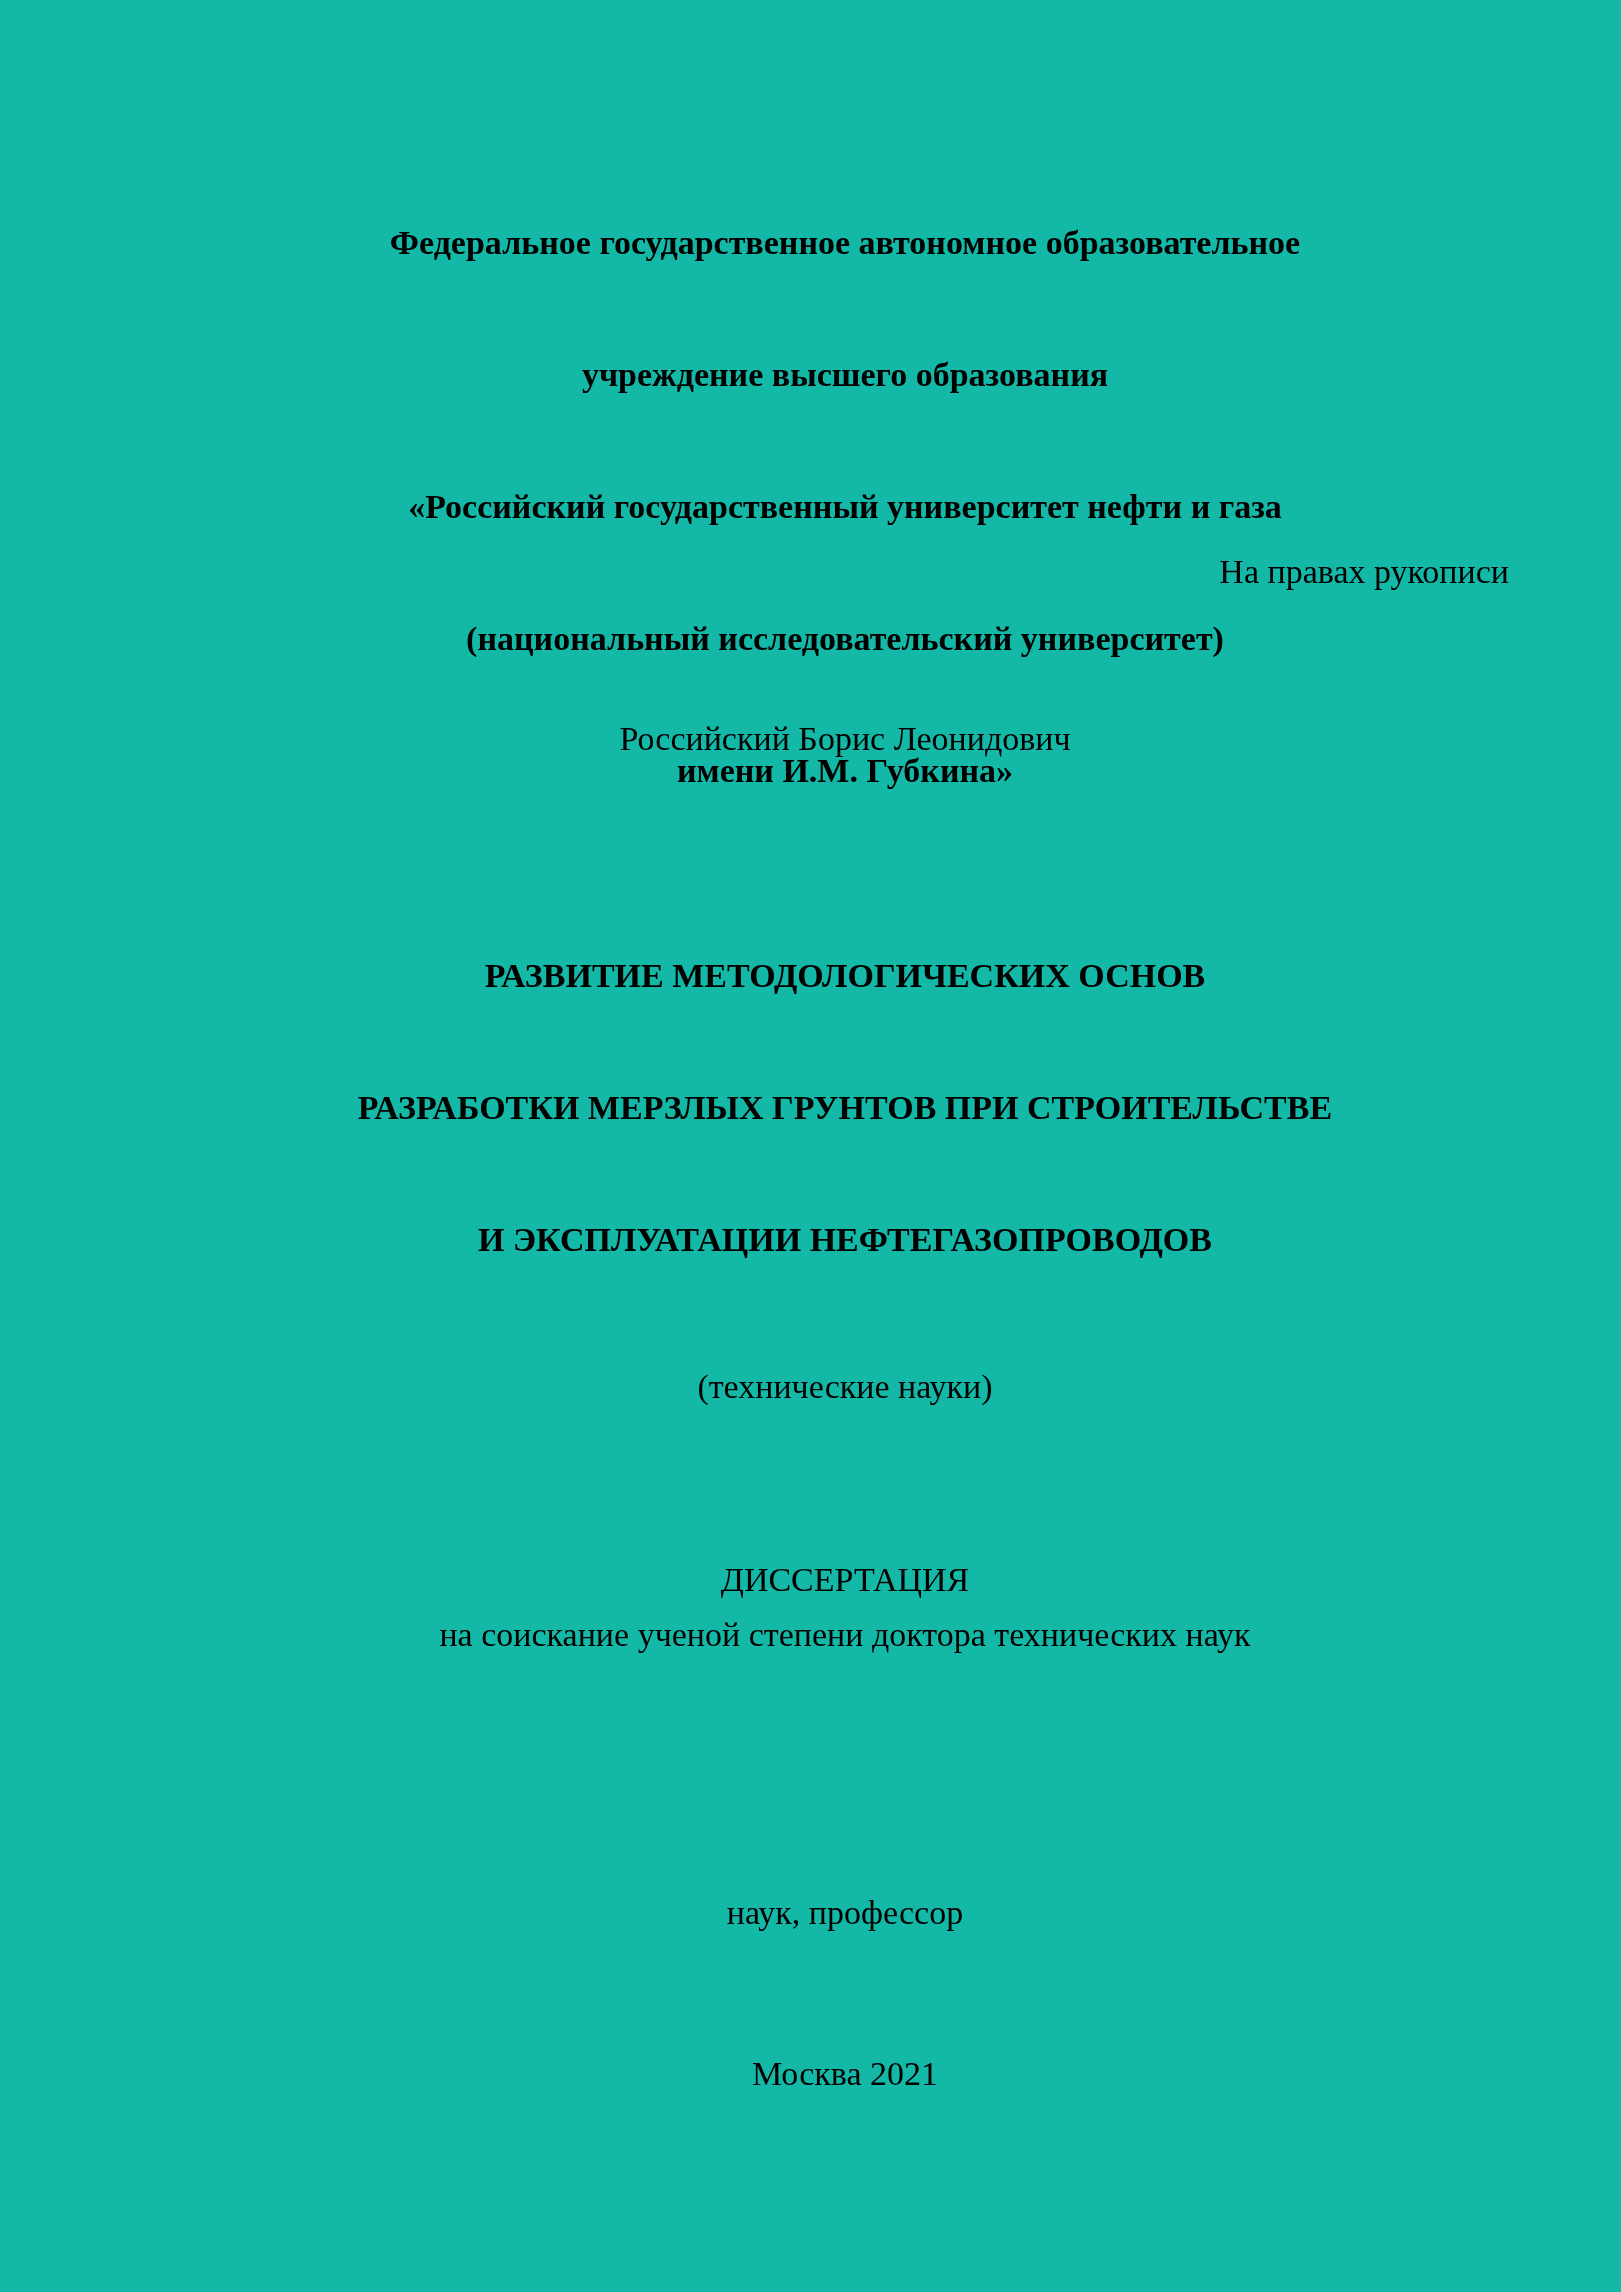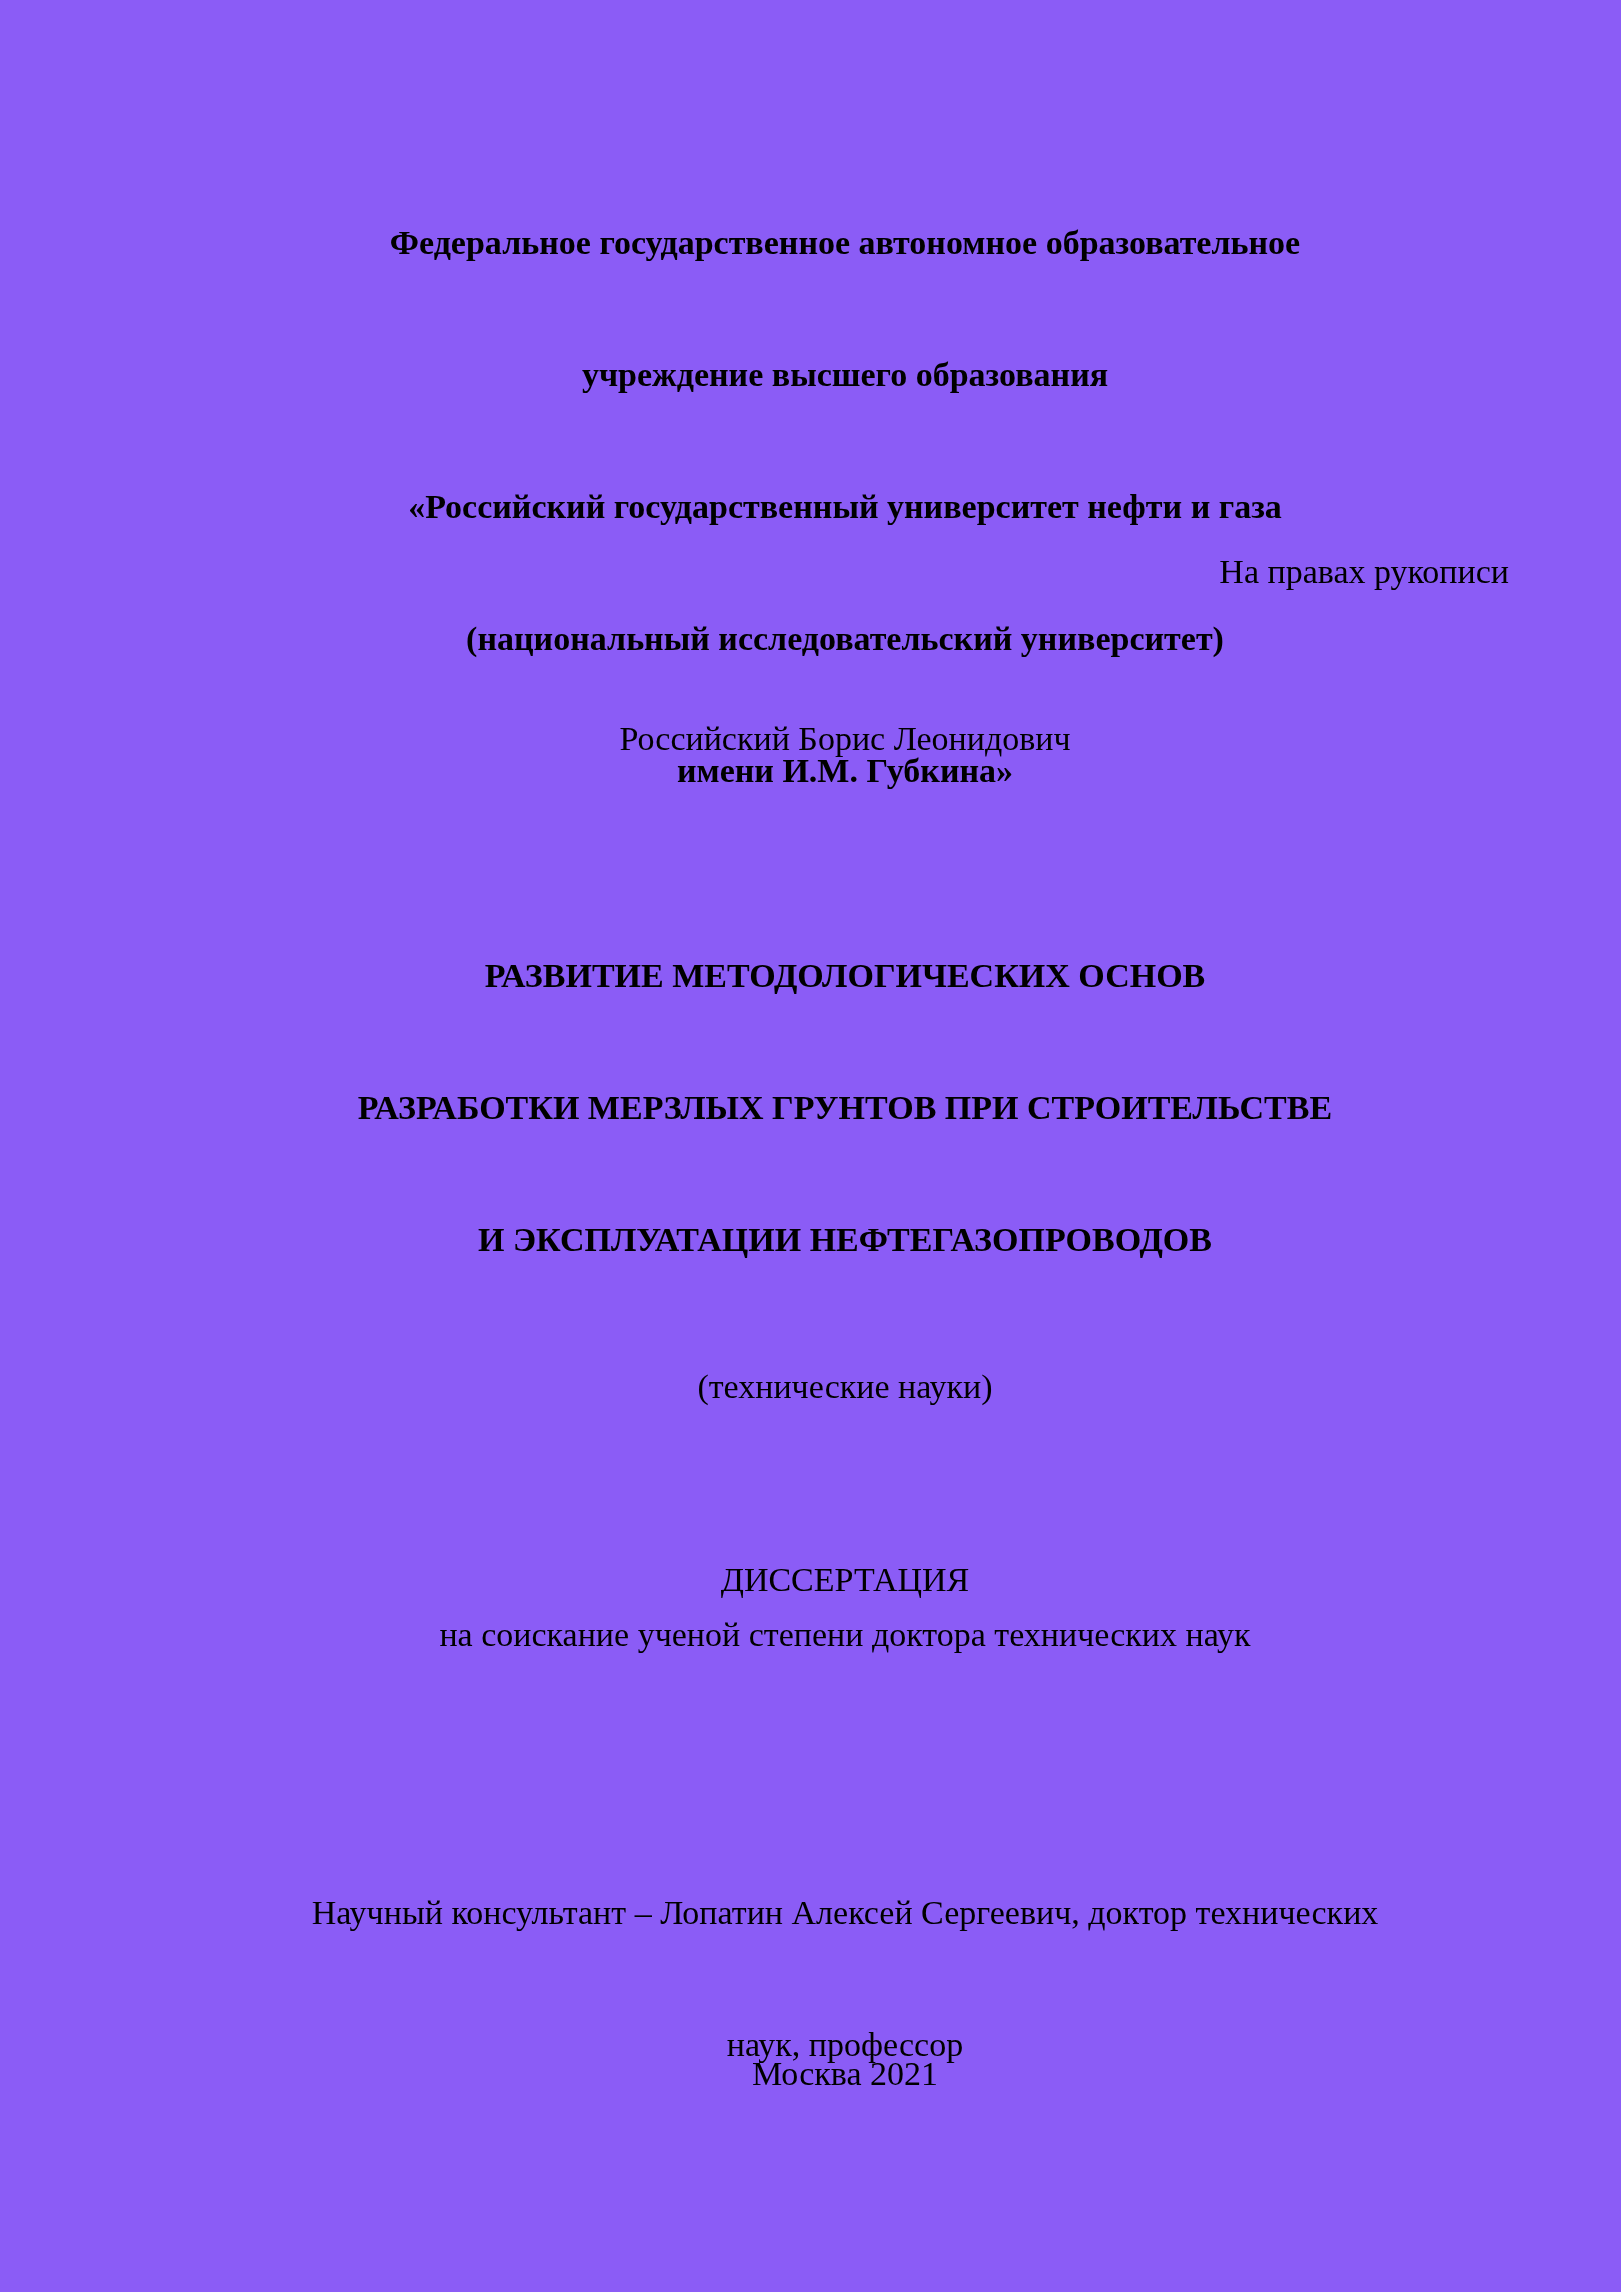--- a/index.html
+++ b/index.html
@@ -4,21 +4,21 @@
 <style>
   html, body {
     margin: 0;
     padding: 0;
     background: #ffffff;
   }
   .page {
     position: relative;
     width: 1621px;
     height: 2293px;
-    background: #8b5cf6;
+    background: #14b8a6;
     color: #000000;
     font-family: "Liberation Serif", "DejaVu Serif", serif;
     font-size: 34px;
     overflow: hidden;
   }
   .block {
     position: absolute;
     left: 181px;
     width: 1328px;
     line-height: 66px;
@@ -54,20 +54,19 @@
 
   <div class="block" style="top:1288px">
     <span class="line">(технические науки)</span>
   </div>
 
   <div class="block" style="top:1547px">ДИССЕРТАЦИЯ</div>
 
   <div class="block" style="top:1602px">на соискание ученой степени доктора технических наук</div>
 
   <div class="block" style="top:1814px">
-    <span class="line">Научный консультант – Лопатин Алексей Сергеевич, доктор технических</span>
     <span class="line">наук, профессор</span>
   </div>
 
   <div class="block" style="top:2041px">Москва 2021</div>
 
 </div>
 
 
 </body></html>

